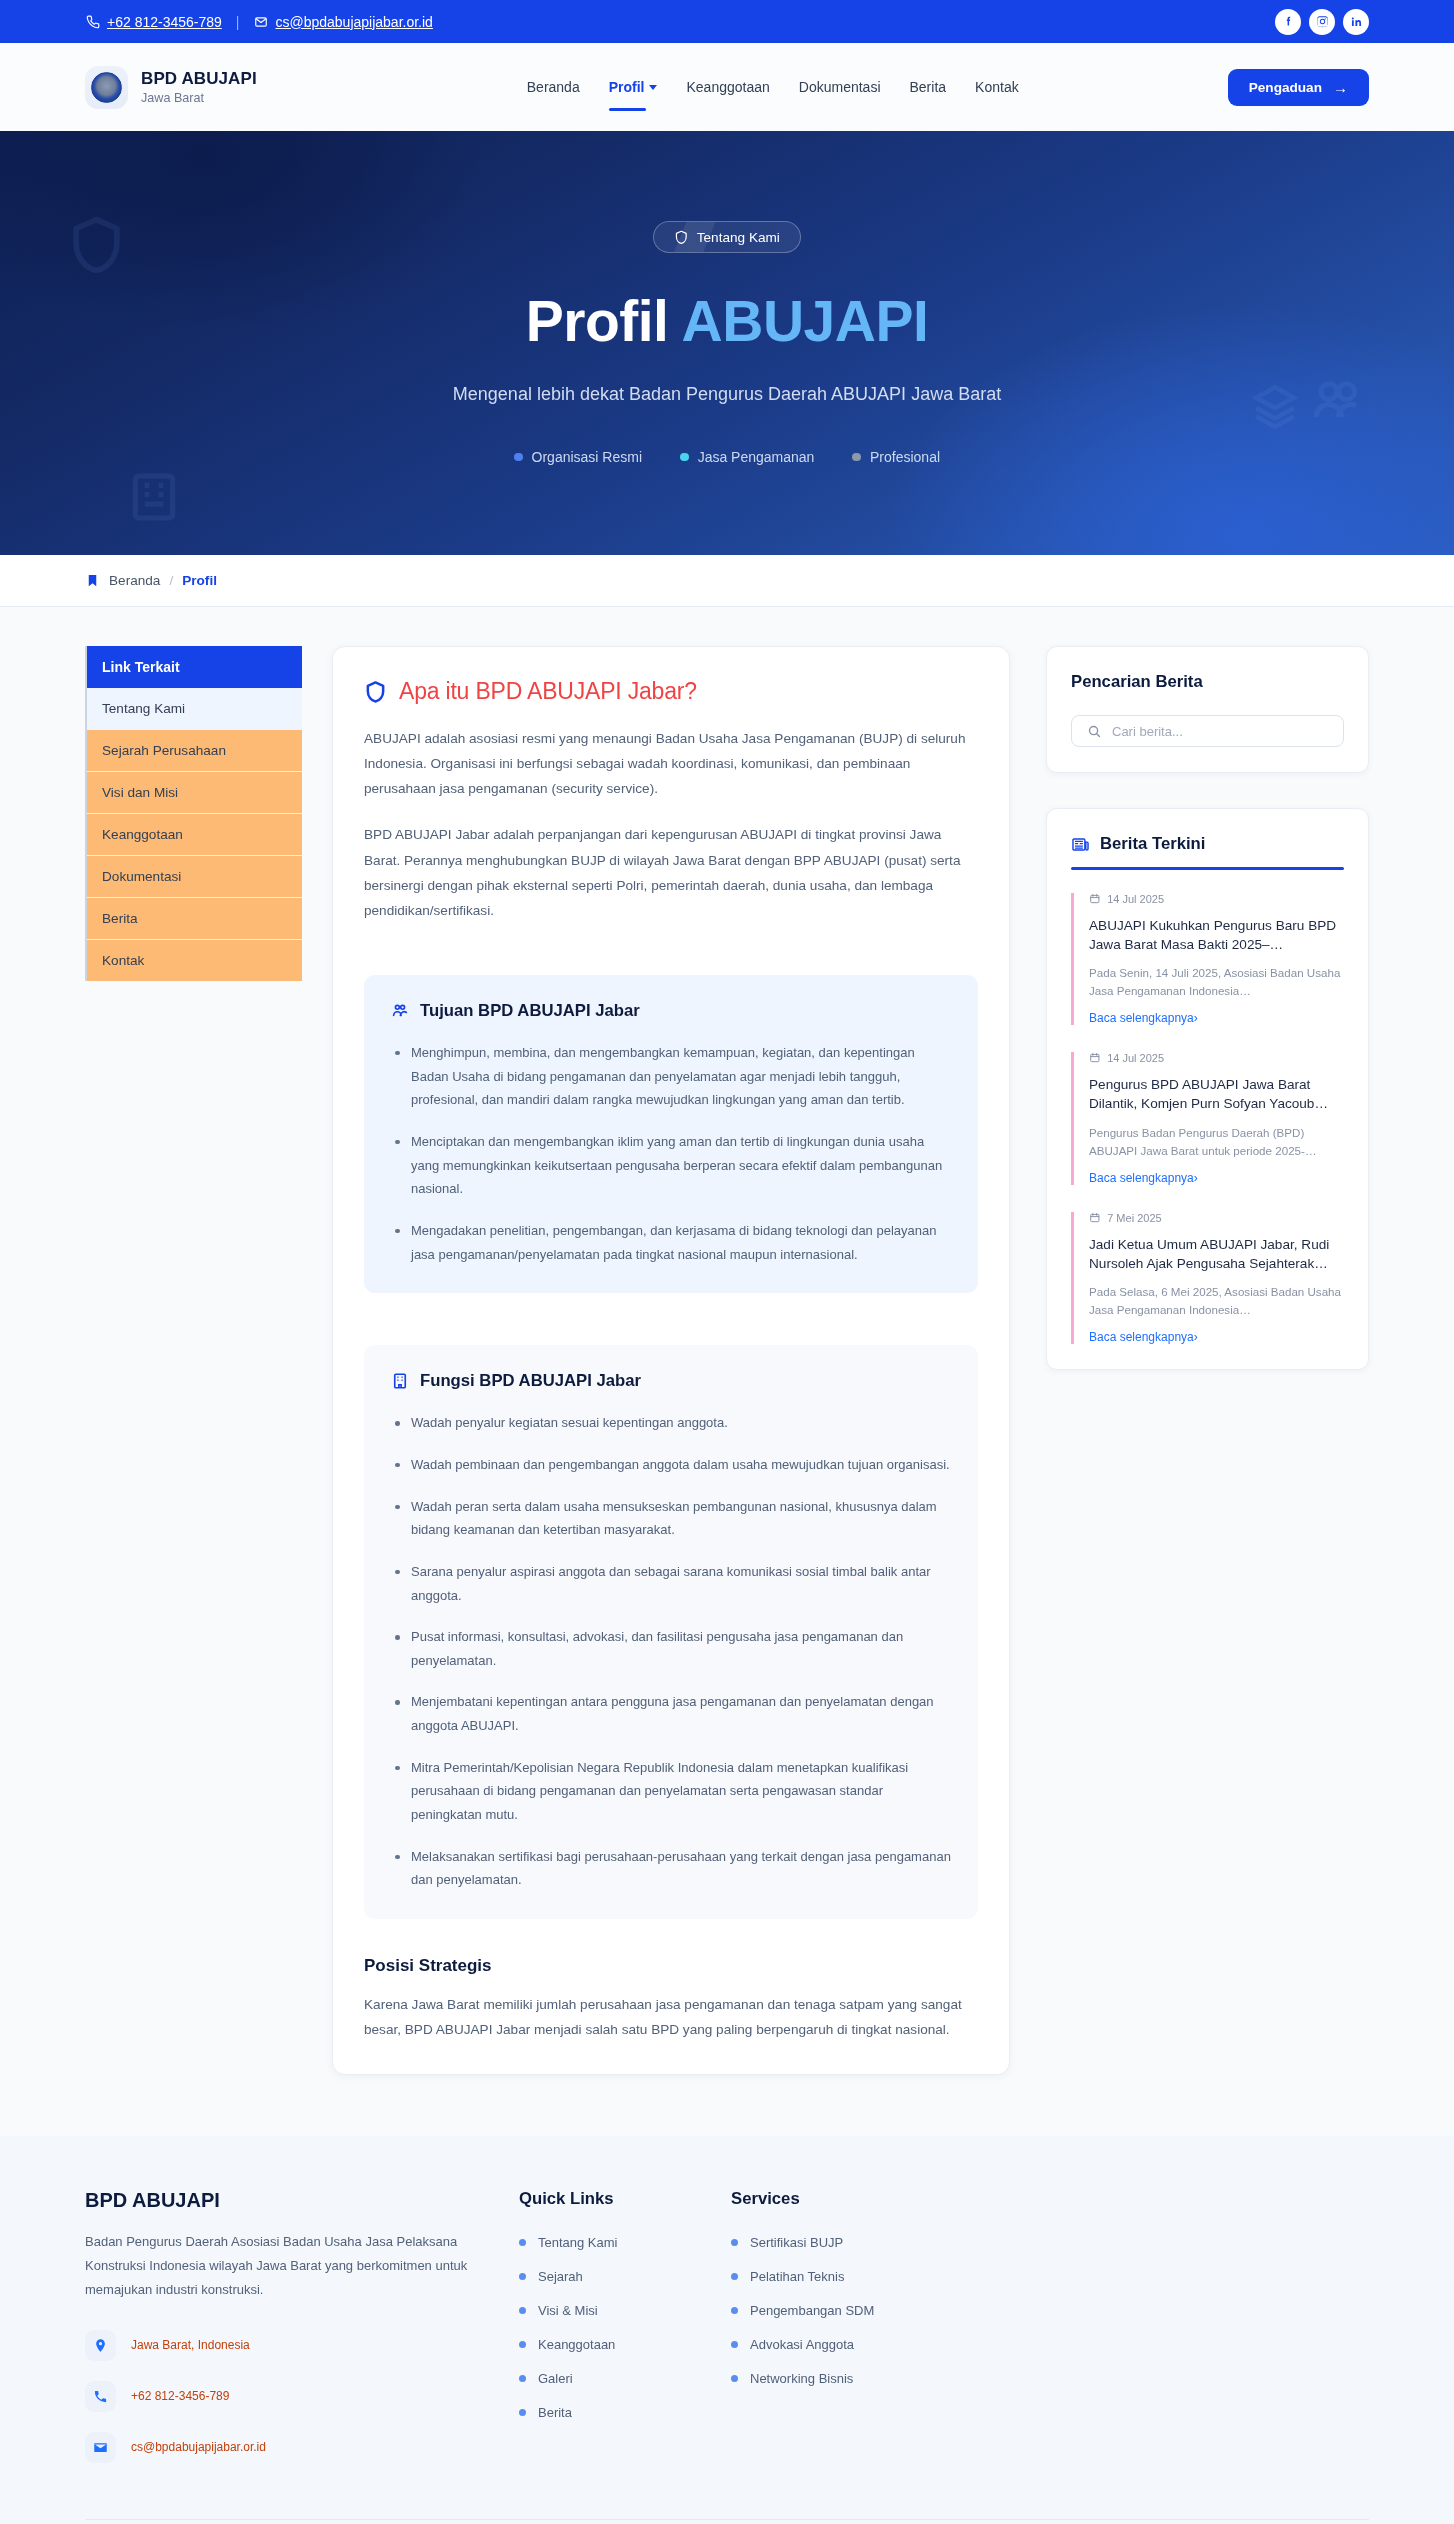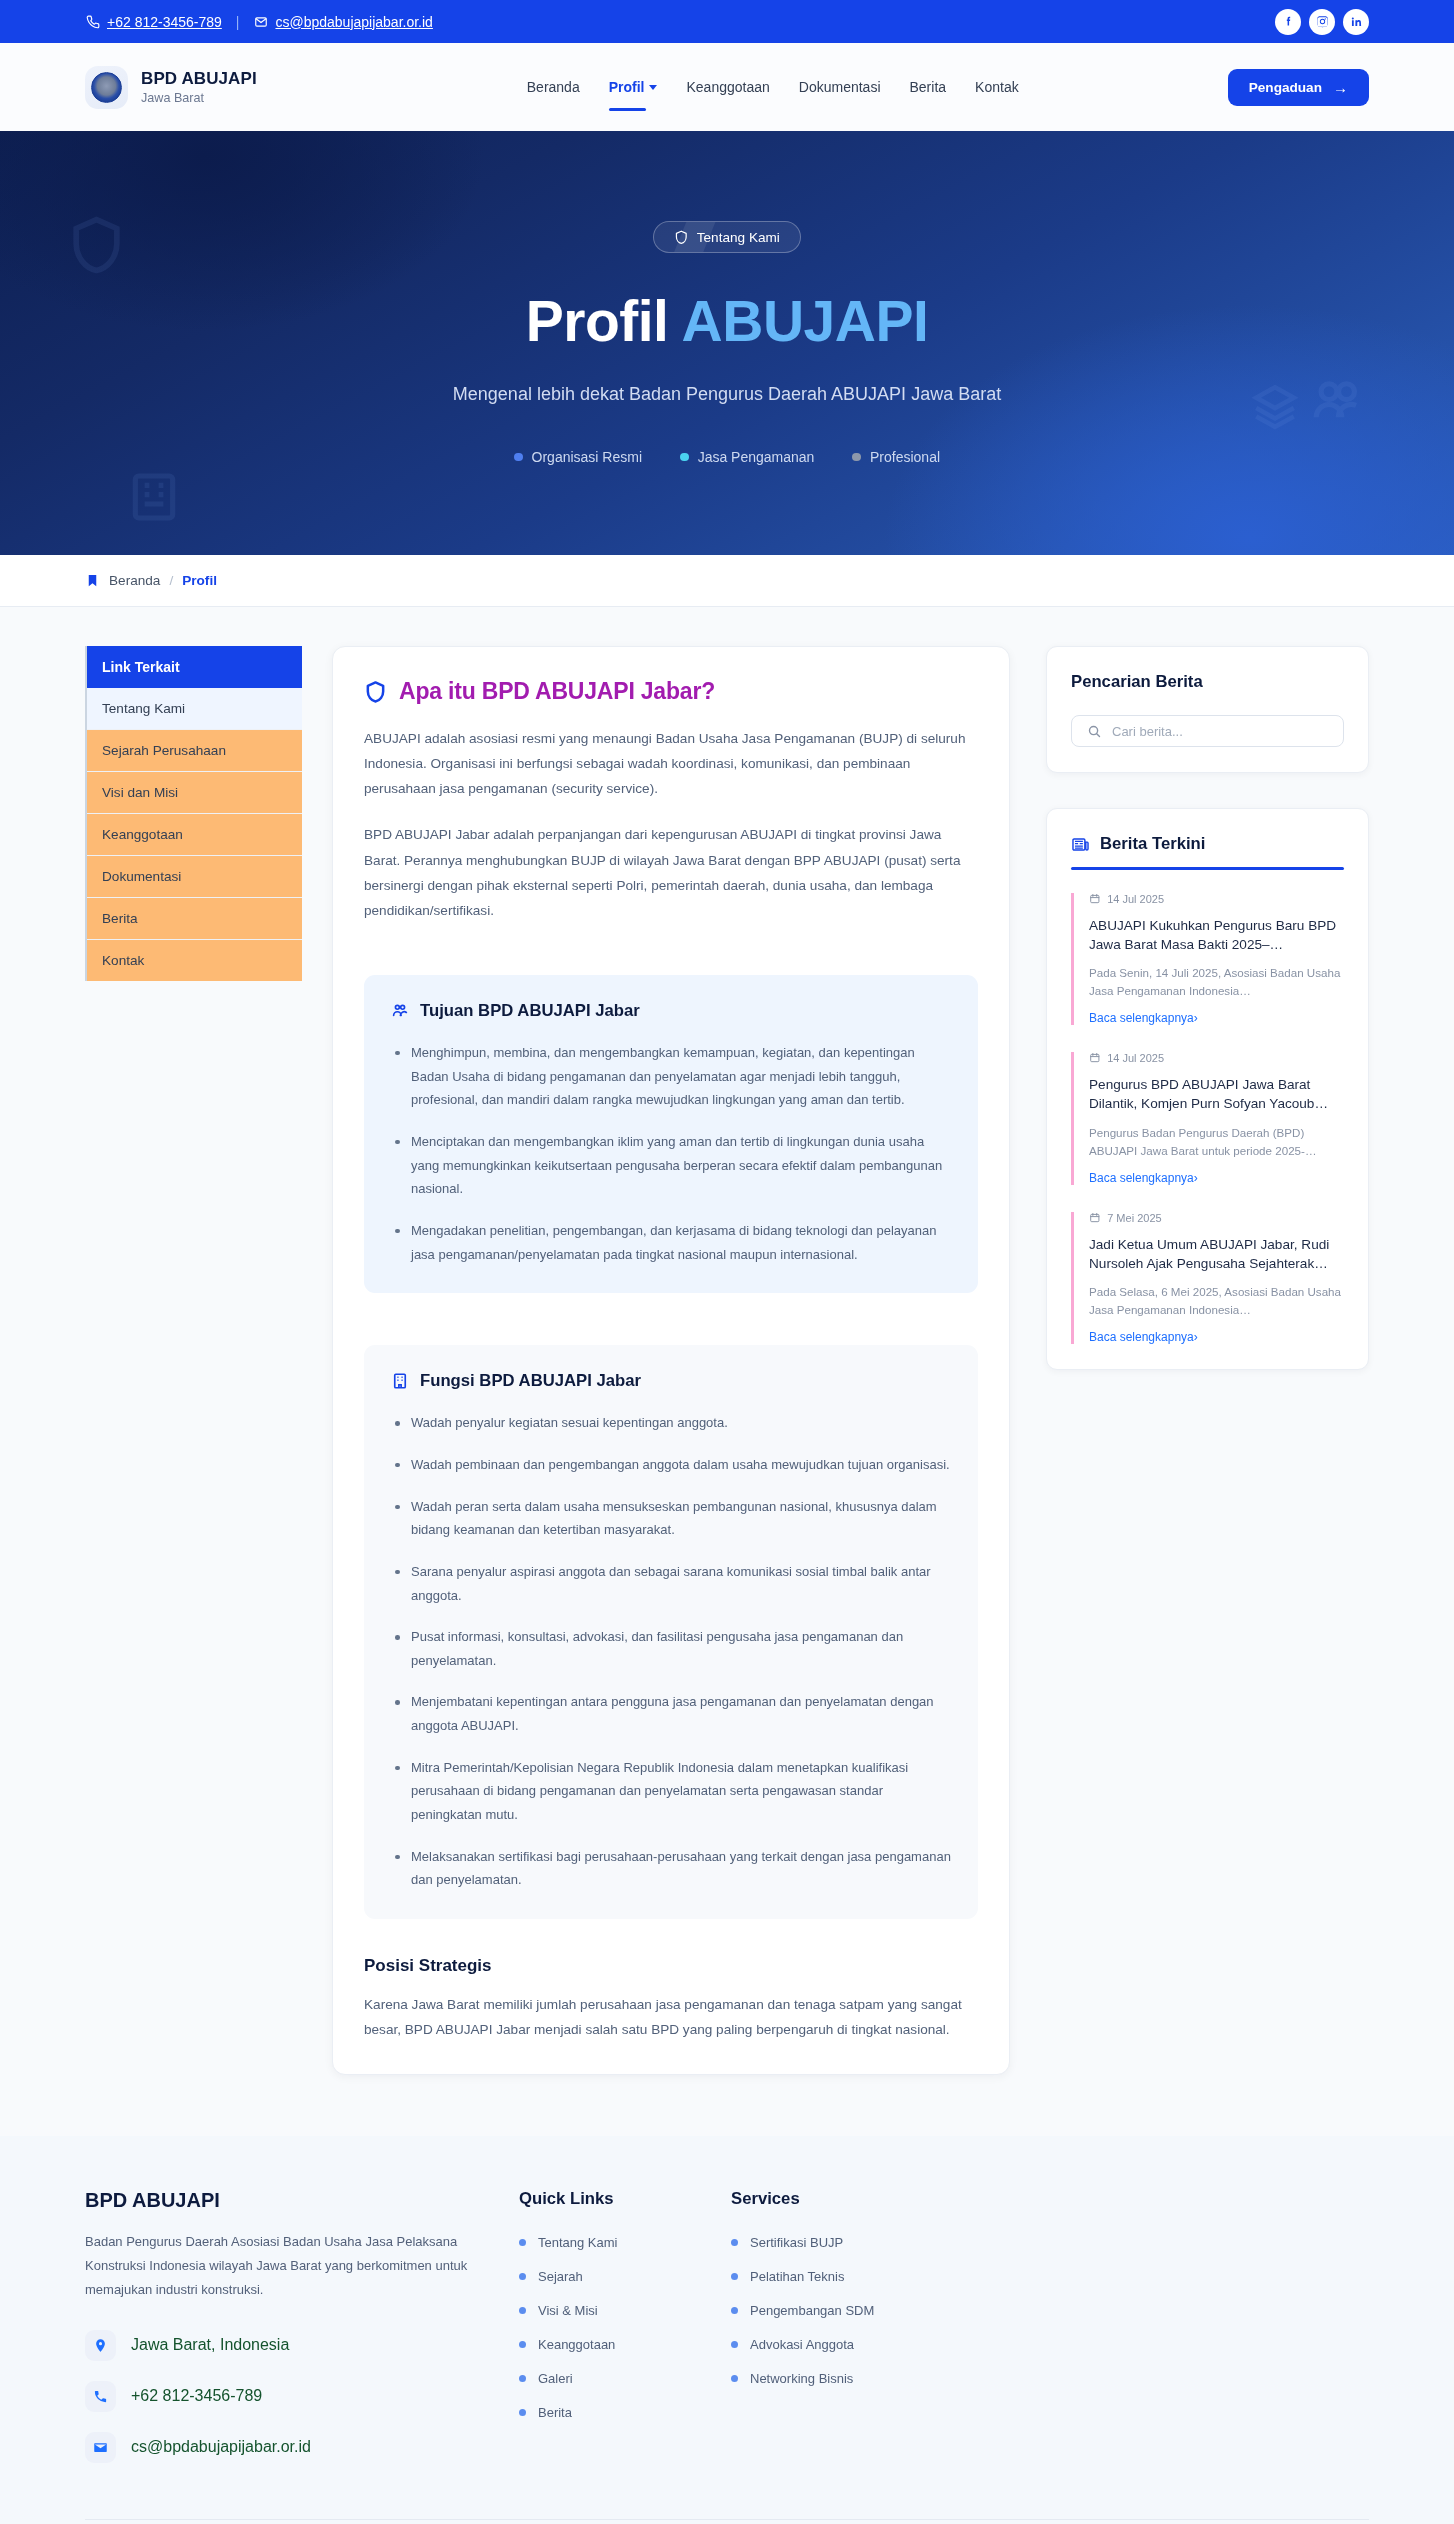--- a/index.html
+++ b/index.html
@@ -134,21 +134,21 @@
   .linkbox a:last-child{border-bottom:none;}
 
   .col-mid{flex:1;padding:0 36px 0 30px;}
   .card{
     background:#ffffff;border:0.5px solid #eaeef4;border-radius:13px;
     box-shadow:0 2px 10px rgba(15,23,42,.05);
     padding:31px 31px 32px;
   }
   .card h2{
     display:flex;align-items:center;gap:12px;
-    font-size:23px;font-weight:bold;color:#a21caf;letter-spacing:-0.2px;
+    font-size:23px;font-weight:normal;color:#ef4444;letter-spacing:-0.2px;
   }
   .card h2 svg{width:23px;height:26px;fill:none;stroke:#1543e8;stroke-width:2.6;flex:none;}
   .p{font-size:13.6px;line-height:1.85;color:#52617a;margin-top:21px;}
 
   .panel{
     margin-top:52px;border-radius:11px;padding:26px 27px 27px;
   }
   .panel.blue{background:#eef5fe;}
   .panel.gray{background:#f7f9fc;}
   .panel h3{
@@ -205,21 +205,21 @@
   .fcol4{flex:1;}
   .fcol1 h4{font-size:20px;font-weight:bold;color:#0d1b3e;}
   .fcol1 p.fdesc{font-size:13px;line-height:1.85;color:#53617a;margin-top:18px;}
   .fcontact{margin-top:27px;display:flex;flex-direction:column;gap:20px;}
   .frow{display:flex;align-items:center;gap:15px;}
   .fico{
     width:31px;height:31px;border-radius:9px;background:#edf1f9;flex:none;
     display:flex;align-items:center;justify-content:center;
   }
   .fico svg{width:15px;height:15px;fill:#1e6fff;}
-  .frow span{font-size:16px;color:#14532d;}
+  .frow span{font-size:12px;color:#c2410c;}
   .fh{font-size:16.7px;font-weight:bold;color:#0d1b3e;}
   .flist{margin-top:26px;display:flex;flex-direction:column;gap:19px;}
   .flist a{display:flex;align-items:center;gap:12px;font-size:13px;color:#51607a;text-decoration:none;}
   .fbul{width:7px;height:7px;border-radius:50%;background:#5b8def;flex:none;}
   .fcol4 p.fdesc2{font-size:13px;line-height:1.7;color:#53617a;margin-top:21px;}
   .nlinput{
     margin-top:29px;background:#ffffff;border:0.5px solid #e8edf5;border-radius:9px;height:48px;
     display:flex;align-items:center;padding:0 16px;
   }
   .nlinput input{border:none;outline:none;background:transparent;font-size:13px;font-family:inherit;color:#334155;width:100%;}

